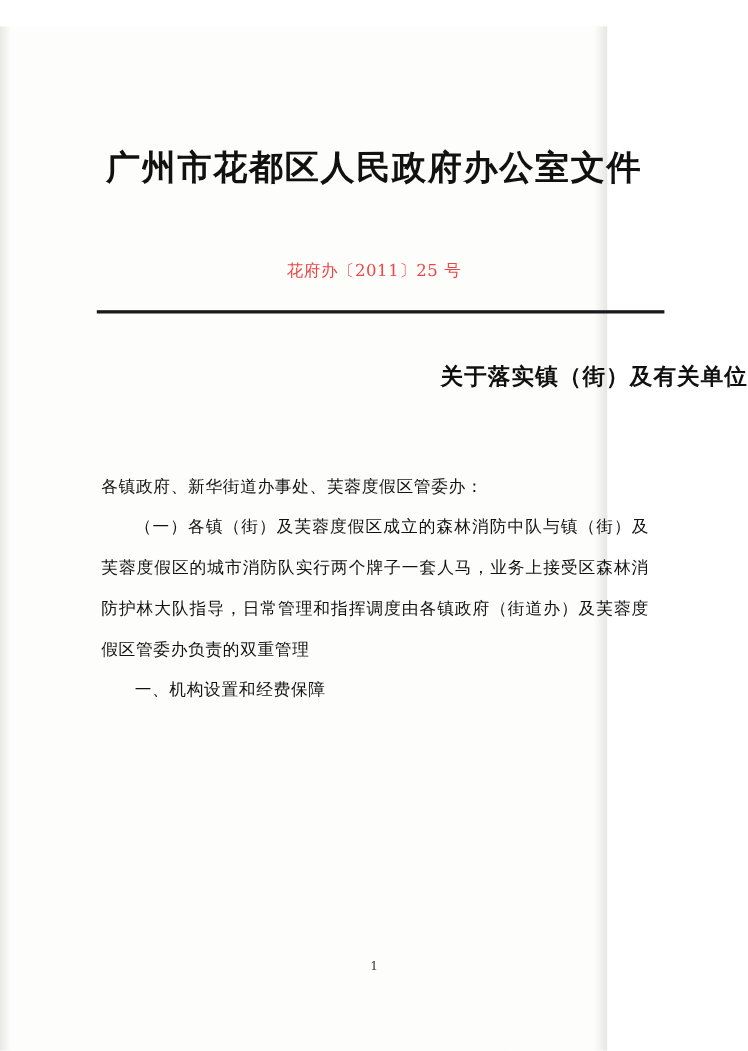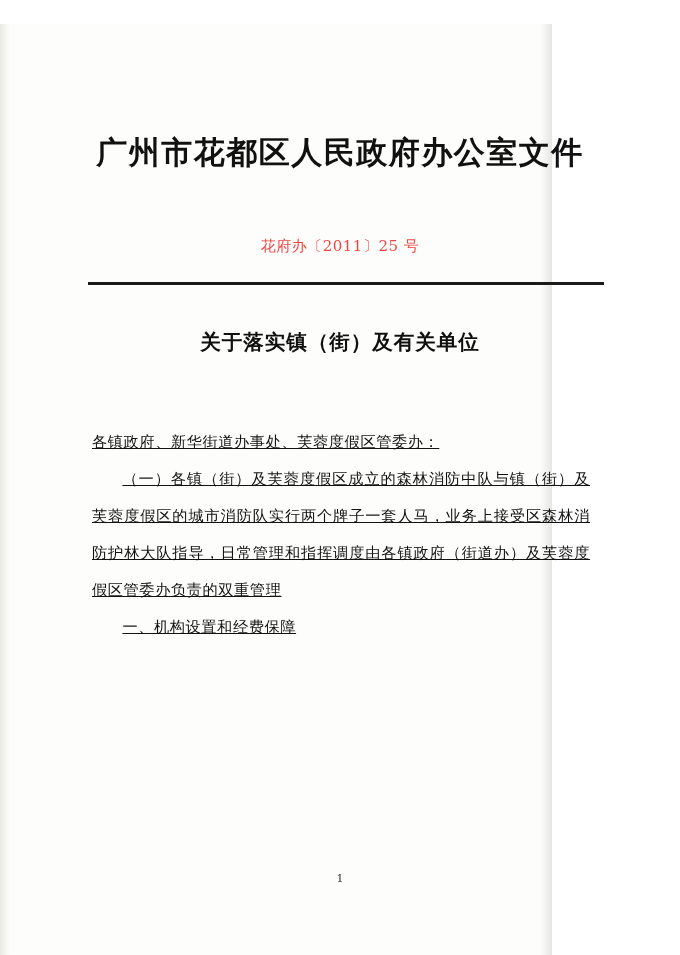--- a/index.html
+++ b/index.html
@@ -74,39 +74,38 @@
     width: 516px;
     height: 3px;
     background: #1a1a1a;
   }
 
   .title {
     position: absolute;
     top: 300px;
     left: 0;
     width: 680px;
-    text-align: center;
+    text-align: right;
     font-weight: bold;
     font-size: 20.5px;
     line-height: 36px;
     letter-spacing: 1px;
     color: #101010;
   }
 
   .body-text {
     position: absolute;
     top: 400px;
     left: 92px;
     width: 498px;
     font-size: 15.2px;
     line-height: 37px;
     letter-spacing: 0.6px;
     color: #121212;
     text-align: justify;
-    text-decoration: underline;
   }
   .body-text p {
     margin: 0;
   }
   .indent2 {
     text-indent: 2em;
   }
 
   .page-number {
     position: absolute;

